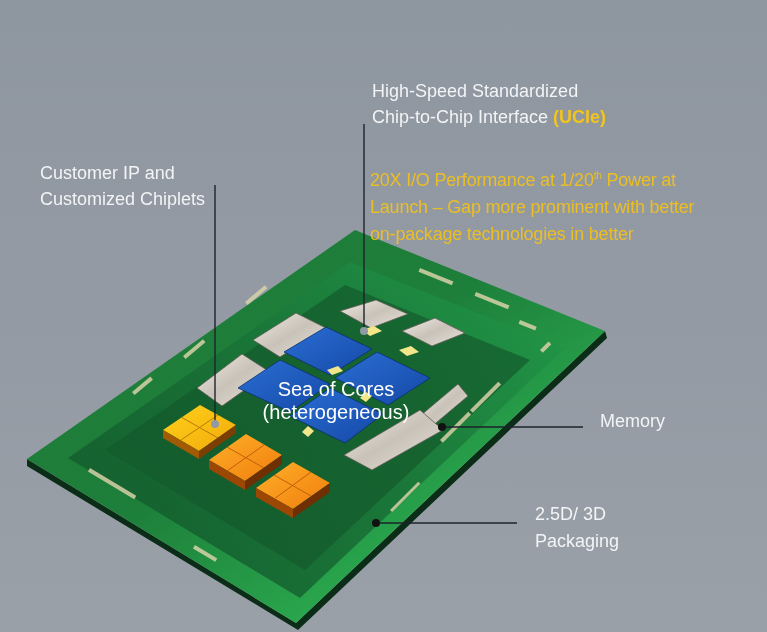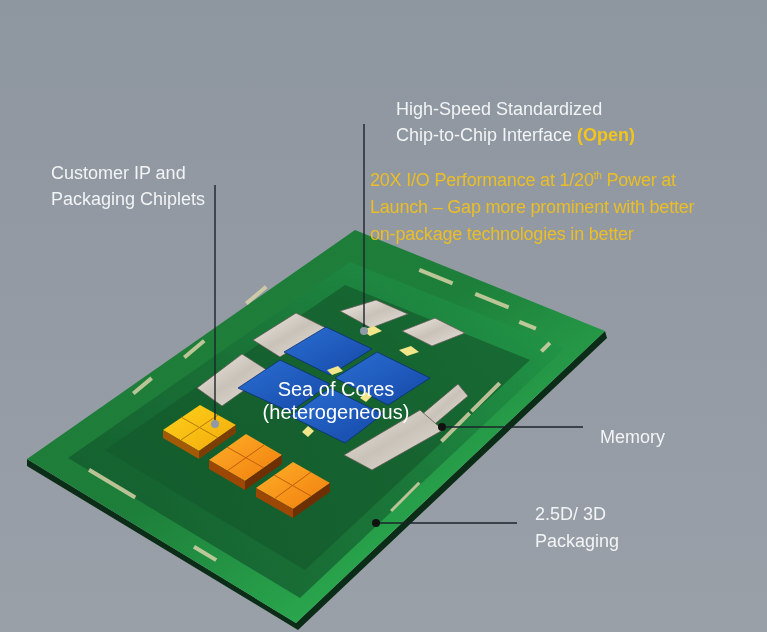--- a/index.html
+++ b/index.html
@@ -123,36 +123,36 @@
     <circle cx="215" cy="424" r="4" fill="#8f9aa6"></circle>
     <line x1="364" y1="124" x2="364" y2="331" stroke="#1d232b" stroke-width="1.4"></line>
     <circle cx="364" cy="331" r="4" fill="#8f9aa6"></circle>
     <line x1="442" y1="427" x2="583" y2="427" stroke="#1d232b" stroke-width="1.4"></line>
     <circle cx="442" cy="427" r="4" fill="#111"></circle>
     <line x1="376" y1="523" x2="517" y2="523" stroke="#1d232b" stroke-width="1.4"></line>
     <circle cx="376" cy="523" r="4" fill="#111"></circle>
   </svg>
 
 
-  <div class="lbl" style="left:372px;top:96px;margin-left:24px;">
+  <div class="lbl" style="left:372px;top:78px;">
     <div>High-Speed Standardized</div>
-    <div><span>Chip-to-Chip Interface </span><span class="accent">(Open)</span></div>
+    <div><span>Chip-to-Chip Interface </span><span class="accent">(UCIe)</span></div>
   </div>
 
   <div class="note">
     <div><span>20X I/O Performance at 1/20</span><sup style="font-size:10px;">th</sup><span> Power at</span></div>
     <div>Launch – Gap more prominent with better</div>
     <div>on-package technologies in better</div>
   </div>
 
   <div class="lbl" style="right:562px;top:160px;text-align:left;">
     <div>Customer IP and</div>
-    <div>Packaging Chiplets</div>
+    <div>Customized Chiplets</div>
   </div>
 
-  <div class="lbl" style="left:600px;top:424px;">Memory</div>
+  <div class="lbl" style="left:600px;top:408px;">Memory</div>
 
   <div class="lbl" style="left:535px;top:501px;line-height:27px;">
     <div>2.5D/ 3D</div>
     <div>Packaging</div>
   </div>
 
 </div>
 
 </body></html>

